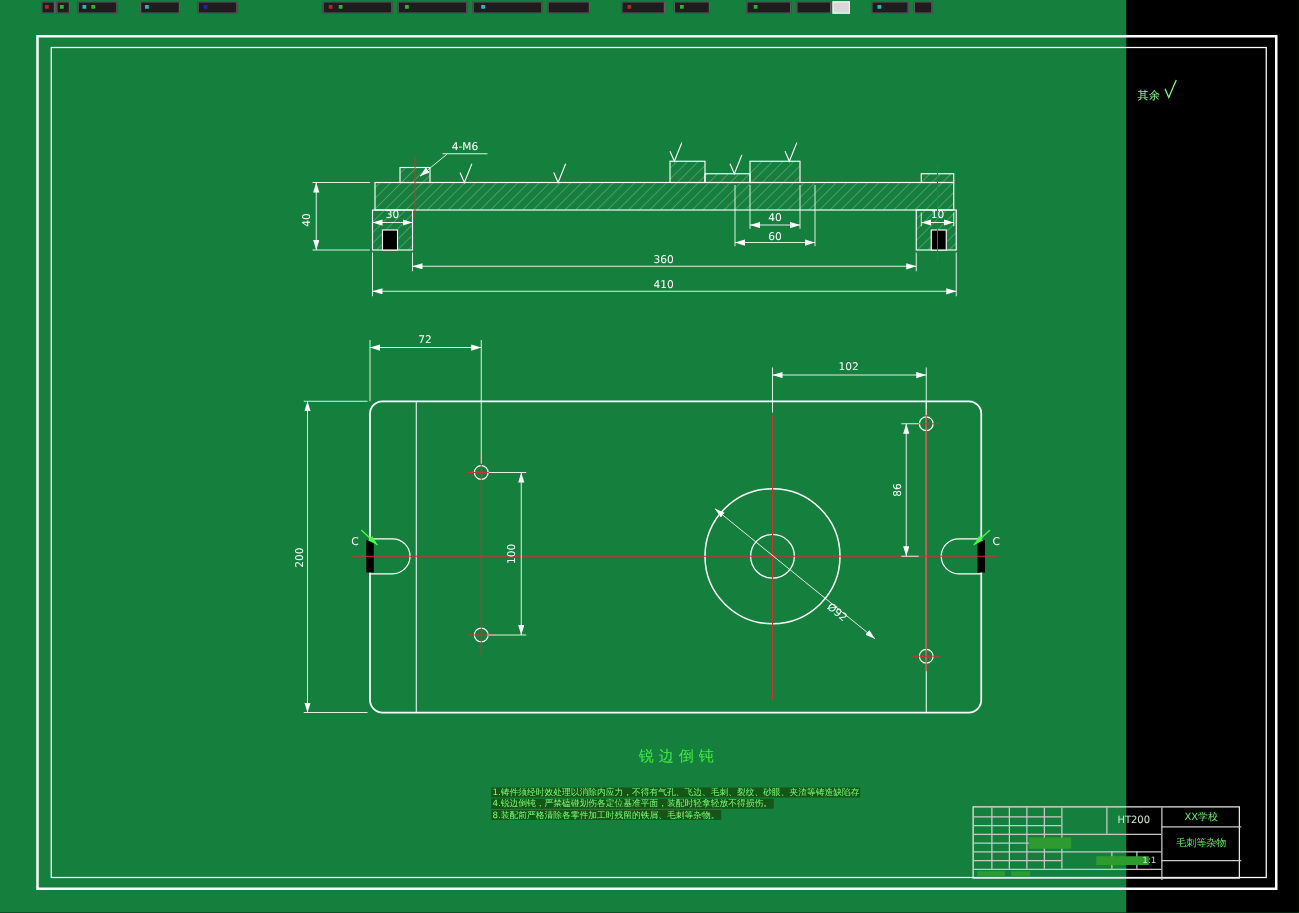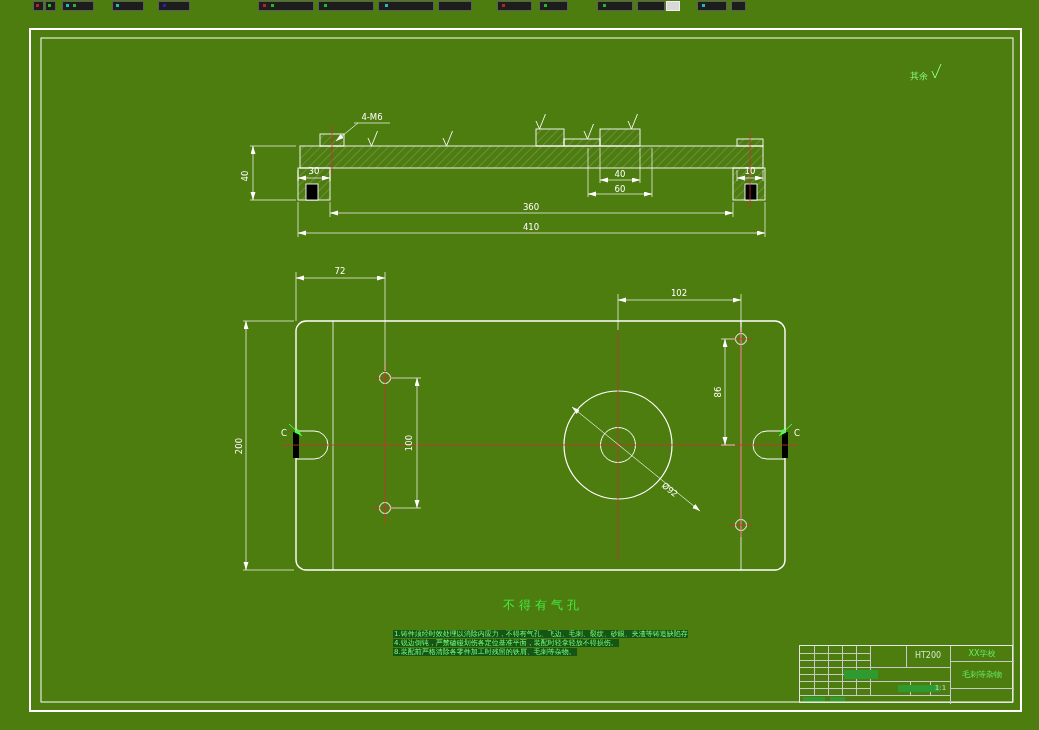--- a/index.html
+++ b/index.html
@@ -1,32 +1,32 @@
 <!DOCTYPE html>
 <html><head>
 <meta charset="utf-8">
 <style>
   html,body{margin:0;padding:0;background:#000;}
   body{width:1039px;height:730px;overflow:hidden;font-family:"DejaVu Sans",sans-serif;}
-  #screen{position:relative;width:1039px;height:730px;background:#4d7c0f;}
+  #screen{position:relative;width:901px;height:730px;background:#15803d;}
   
   #toolbar{position:absolute;left:0;top:0;width:1039px;height:12px;}
   .frag{position:absolute;top:1px;height:8px;background:#1d1d1d;border:1px solid #5e5e5e;}
   .frag.white{background:#d8d8d8;border-color:#eee;}
   .dot{position:absolute;top:2px;width:3px;height:3px;}
   svg{position:absolute;left:0;top:0;}
   svg text{font-family:"DejaVu Sans",sans-serif;}
   
   .tech{position:absolute;left:393px;top:597px;width:300px;text-align:center;}
   .tech-title{font-size:12px;letter-spacing:4px;color:#44ee44;}
   .tech-lines{margin-top:16px;text-align:left;}
   .tech-line{height:9px;line-height:9px;font-size:7px;}
   .tech-line span{background:#155515;color:#7dff7d;padding:0 1px;}
   
-  .tblock{position:absolute;left:799px;top:645px;width:214px;height:58px;border:1px solid #e6e6e6;box-sizing:border-box;}
+  .tblock{position:absolute;left:778px;top:645px;width:214px;height:58px;border:1px solid #e6e6e6;box-sizing:border-box;}
   .tb-line{position:absolute;background:#c9c9c9;}
   .tb-text{position:absolute;text-align:center;color:#66ee66;}
   .tb-hl{position:absolute;background:#2f9a2f;}
 </style>
 </head>
 <body>
 
 <div id="screen">
 
   <div id="toolbar">
@@ -231,21 +231,21 @@
       <text x="412" y="443" transform="rotate(-90 412 443)">100</text>
       <text x="721" y="392" transform="rotate(-90 721 392)">86</text>
       <text x="242" y="446" transform="rotate(-90 242 446)">200</text>
       <text x="668" y="492" transform="rotate(39 668 492)">Ø92</text>
       <text x="284" y="436">C</text>
       <text x="797" y="436">C</text>
     </g>
   </svg>
 
   <div class="tech">
-    <div class="tech-title">不得有气孔</div>
+    <div class="tech-title">锐边倒钝</div>
     <div class="tech-lines">
       <div class="tech-line"><span>1.铸件须经时效处理以消除内应力，不得有气孔、飞边、毛刺、裂纹、砂眼、夹渣等铸造缺陷存在。</span></div>
       <div class="tech-line"><span>4.锐边倒钝，严禁磕碰划伤各定位基准平面，装配时轻拿轻放不得损伤。</span></div>
       <div class="tech-line"><span>8.装配前严格清除各零件加工时残留的铁屑、毛刺等杂物。</span></div>
     </div>
   </div>
 
   <div class="tblock">
 
     <div class="tb-line" style="left:150px;top:0;width:1px;height:58px"></div>

